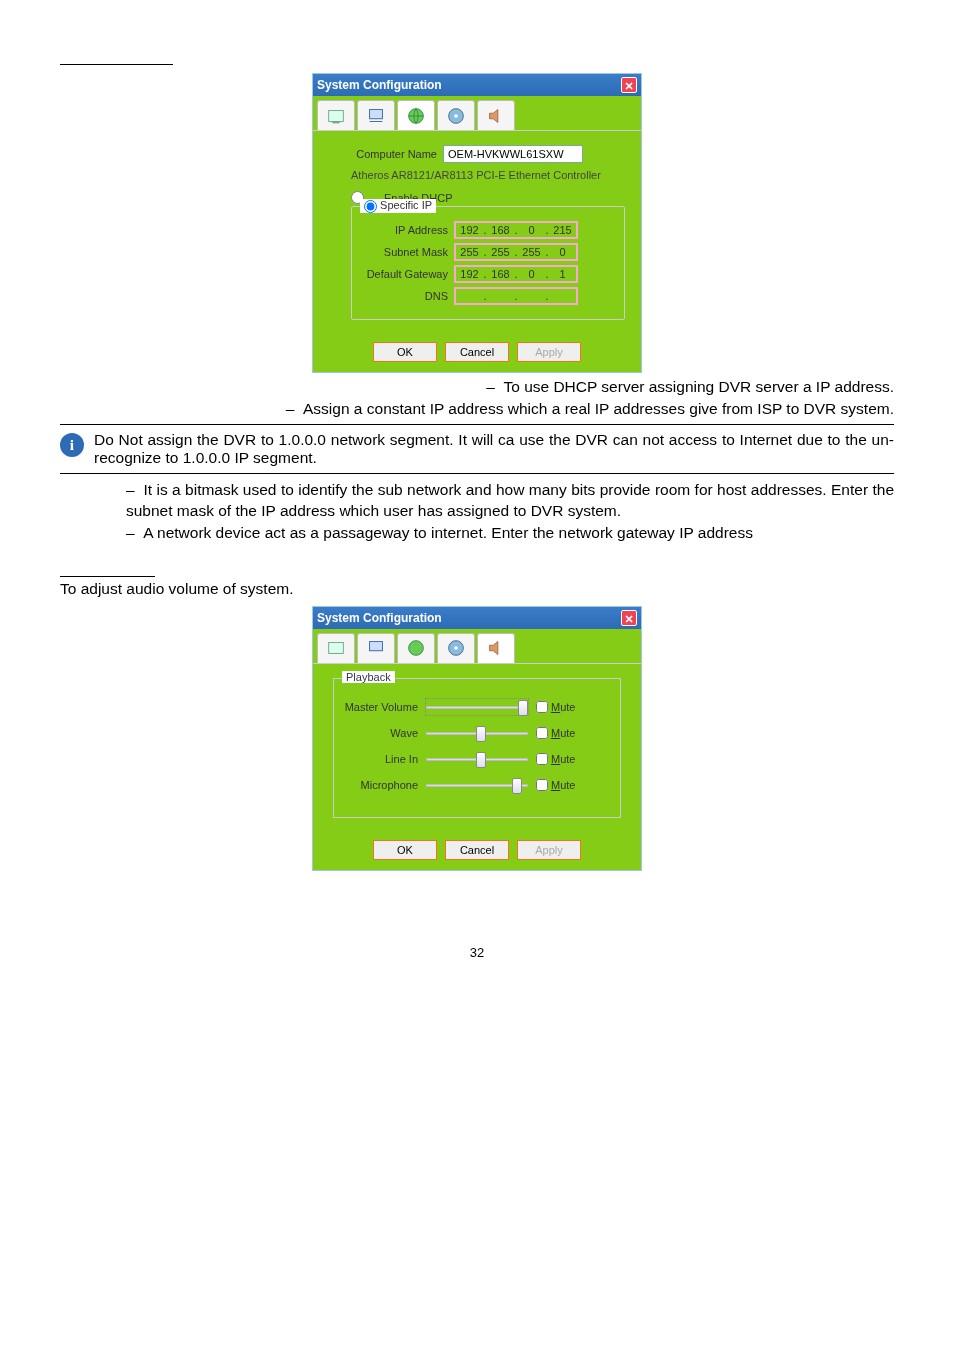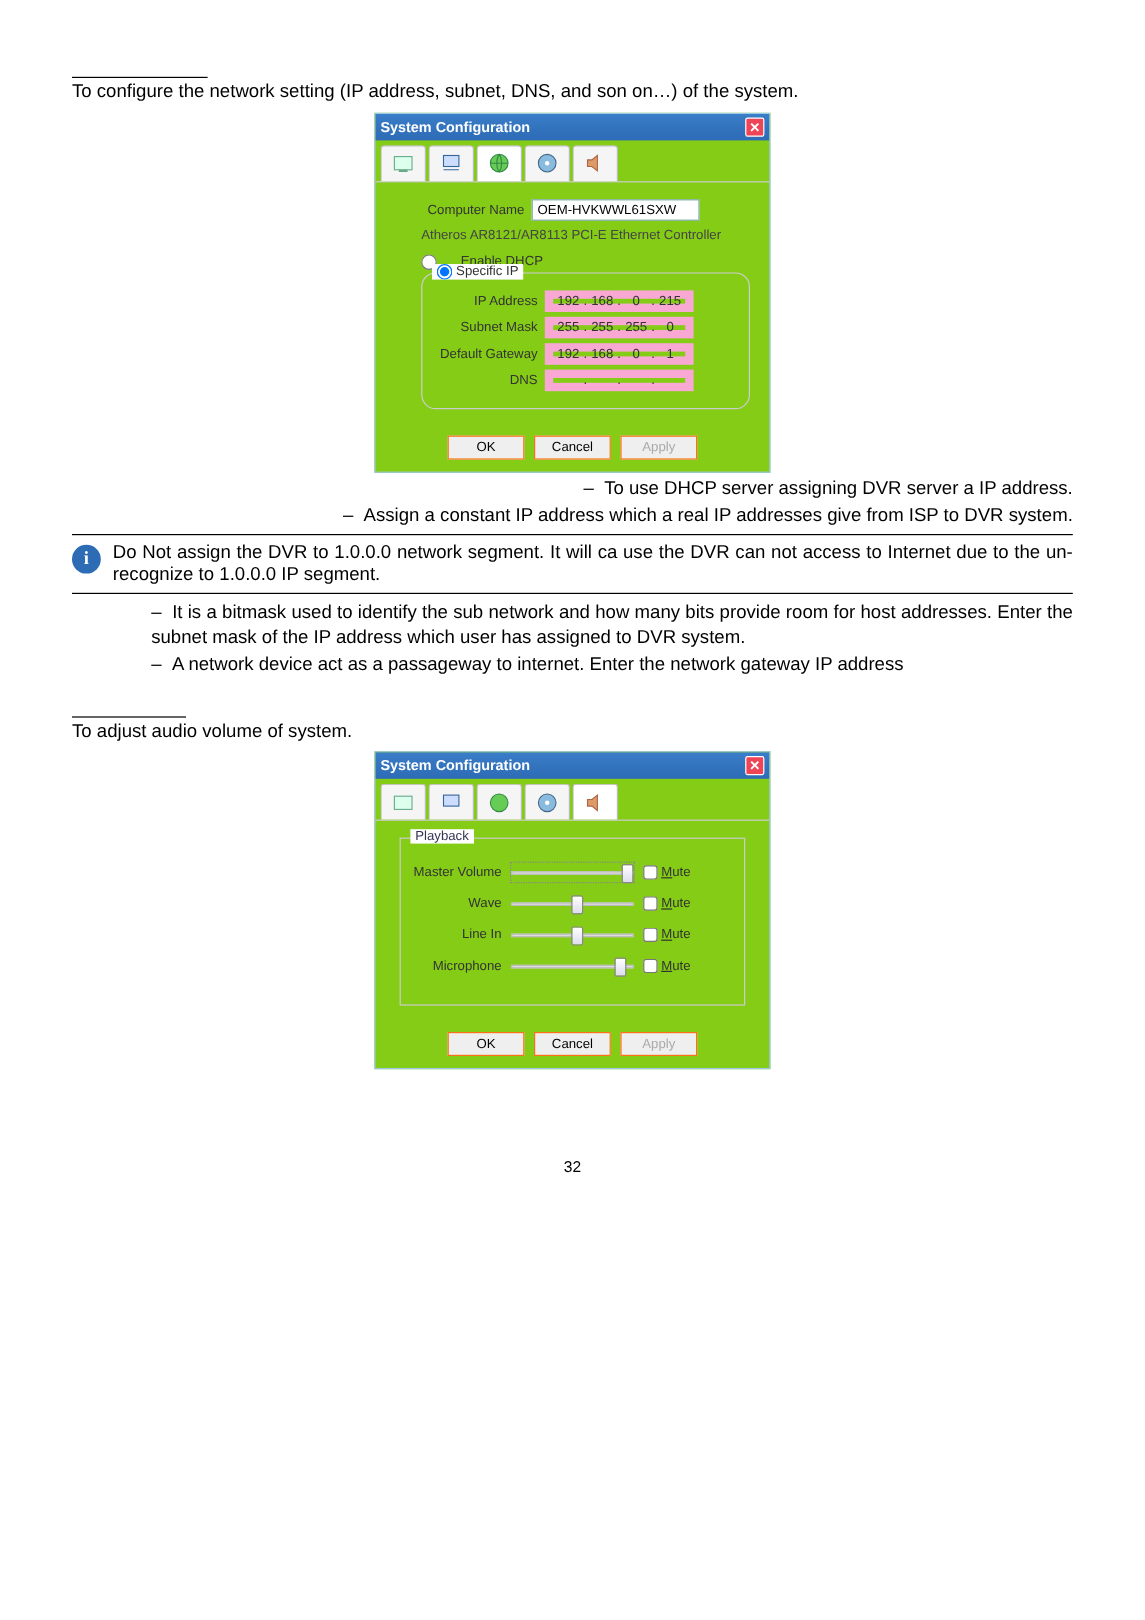--- a/index.html
+++ b/index.html
@@ -13,23 +13,23 @@
   .closebtn { width: 16px; height: 16px; background: #e45; color: #fff; font-size: 11px; line-height: 16px; text-align: center; border: 1px solid #fff; border-radius: 2px; }
   .tabs { display: flex; gap: 2px; padding: 4px 4px 0 4px; border-bottom: 1px solid #ccc; }
   .tab { width: 38px; height: 30px; border: 1px solid #bbb; border-bottom: none; border-radius: 3px 3px 0 0; display: flex; align-items: center; justify-content: center; background: #f5f5f5; }
   .tab.active { background: #fff; }
   .dlg-body { padding: 10px 16px 8px 16px; font-size: 11px; color: #333; }
   .field-row { display: flex; align-items: center; gap: 6px; margin: 4px 0; }
   .field-row label { width: 86px; text-align: right; }
   .txtin { border: 1px solid #7a9; height: 18px; padding: 1px 4px; font-size: 11px; }
   .radios { margin: 10px 0 2px 22px; }
   .radios .r { display: flex; align-items: center; gap: 20px; margin: 2px 0; }
-  .fieldset { border: 1px solid #ccc; border-radius: 12px; margin: 2px 0 6px 22px; padding: 10px 10px 10px 10px; position: relative; }
+  .fieldset { border: 1px solid #ccc; border-radius: 2px; margin: 2px 0 6px 22px; padding: 10px 10px 10px 10px; position: relative; }
   .fieldset .legend { position: absolute; top: -8px; left: 8px; background: #fff; padding: 0 4px; font-size: 11px; color: #333; }
-  .ipbox { display: inline-flex; border: 7px solid #f9a8d4; height: 18px; width: 124px; align-items: center; justify-content: space-around; font-size: 11px; }
+  .ipbox { display: inline-flex; border: 2px solid #f9a8d4; height: 18px; width: 124px; align-items: center; justify-content: space-around; font-size: 11px; }
   .ipbox span { width: 26px; text-align: center; }
   .dlg-buttons { display: flex; justify-content: center; gap: 8px; padding: 8px 0 10px 0; }
   .dlg-buttons button { width: 64px; height: 20px; font-size: 11px; border: 1px solid #f97316; background: #efefef; }
   .dlg-buttons button.disabled { color: #aaa; }
   .info-block { display: flex; border-top: 1.5px solid #000; border-bottom: 1.5px solid #000; padding: 6px 0; margin: 4px 0 6px 0; align-items: flex-start; gap: 10px; }
   .info-icon { width: 24px; height: 24px; border-radius: 50%; background: #2d6bb5; color: #fff; font-family: Georgia, serif; font-weight: bold; display: flex; align-items: center; justify-content: center; flex: 0 0 24px; margin-top: 2px; }
   .info-text { flex: 1; text-align: justify; }
   .just { text-align: justify; }
   ul.bullets { list-style: none; margin: 4px 0 4px 0; }
   ul.bullets li { position: relative; padding-left: 0; margin: 1px 0; }
@@ -50,21 +50,20 @@
   .tab svg { width: 22px; height: 22px; }
   .indent-block { padding-left: 66px; }
 </style>
 </head>
 <body>
 
 <div class="page">
 
   
   <div class="section-head">Network Setup</div>
-  <div class="plain">To configure the network setting (IP address, subnet, DNS, and son on…) of the system.</div>
 
   
   <div class="dialog-wrap">
     <div class="dialog">
       <div class="titlebar">
         <span>System Configuration</span>
         <span class="closebtn">✕</span>
       </div>
       <div class="tabs">
         <div class="tab">

